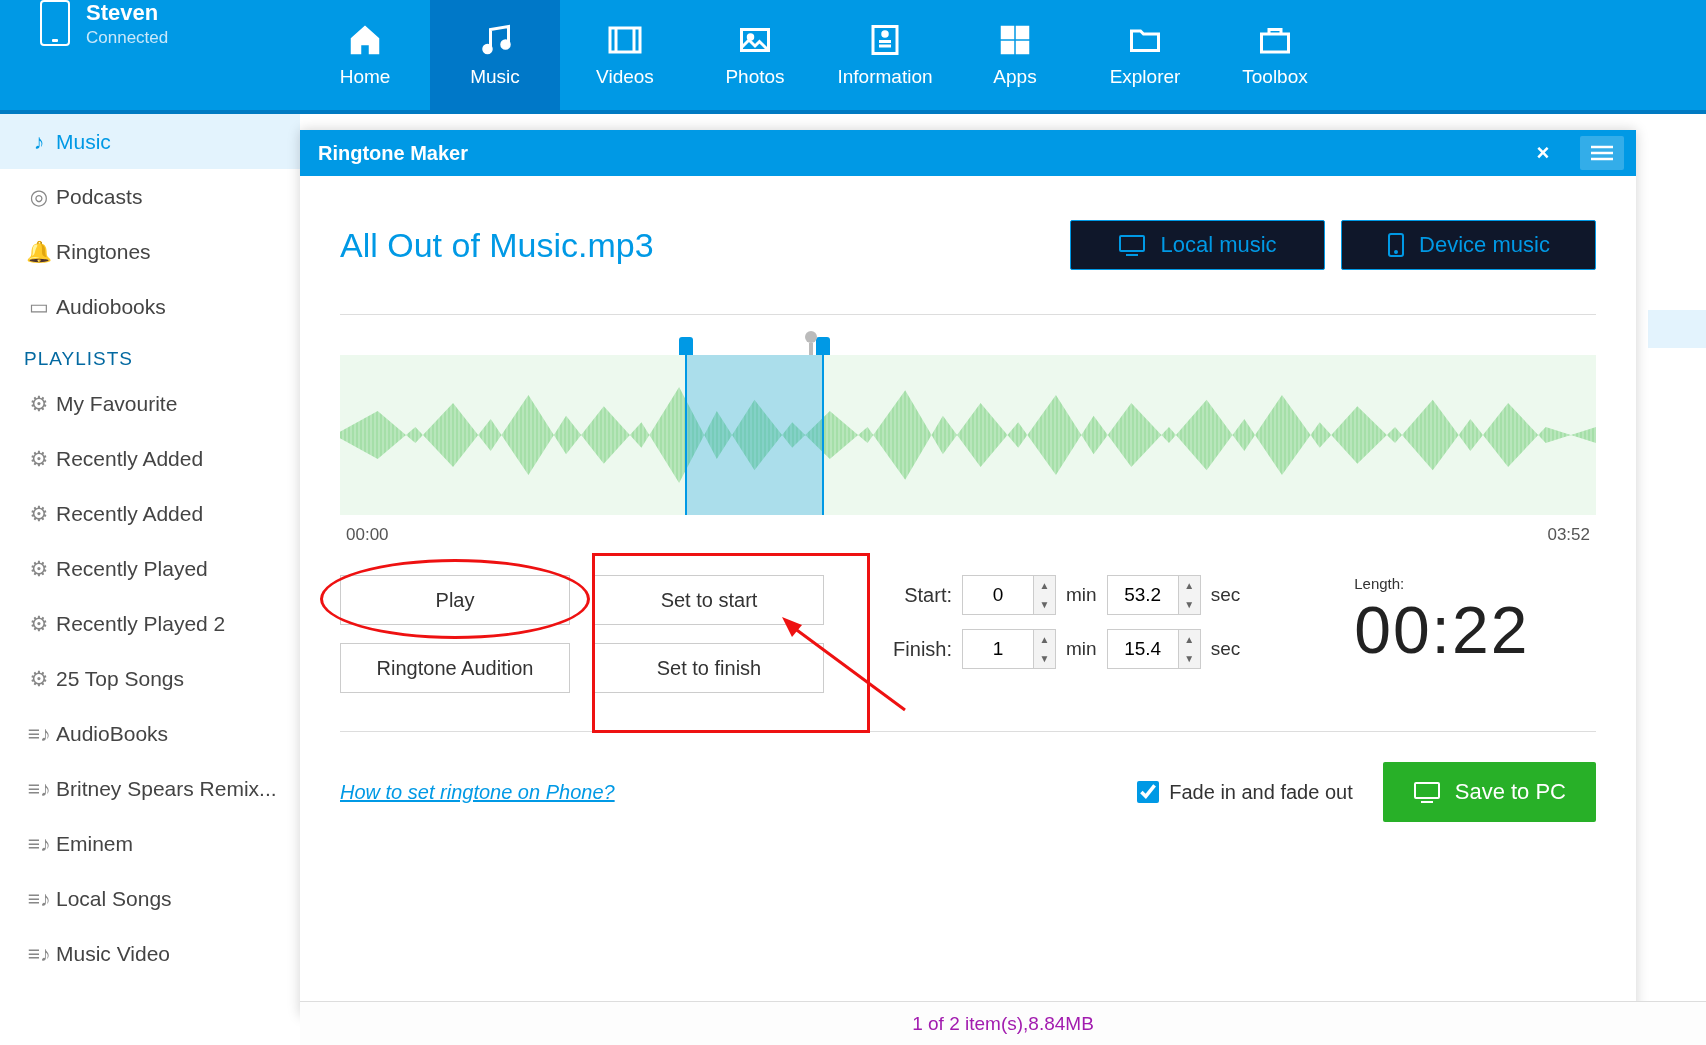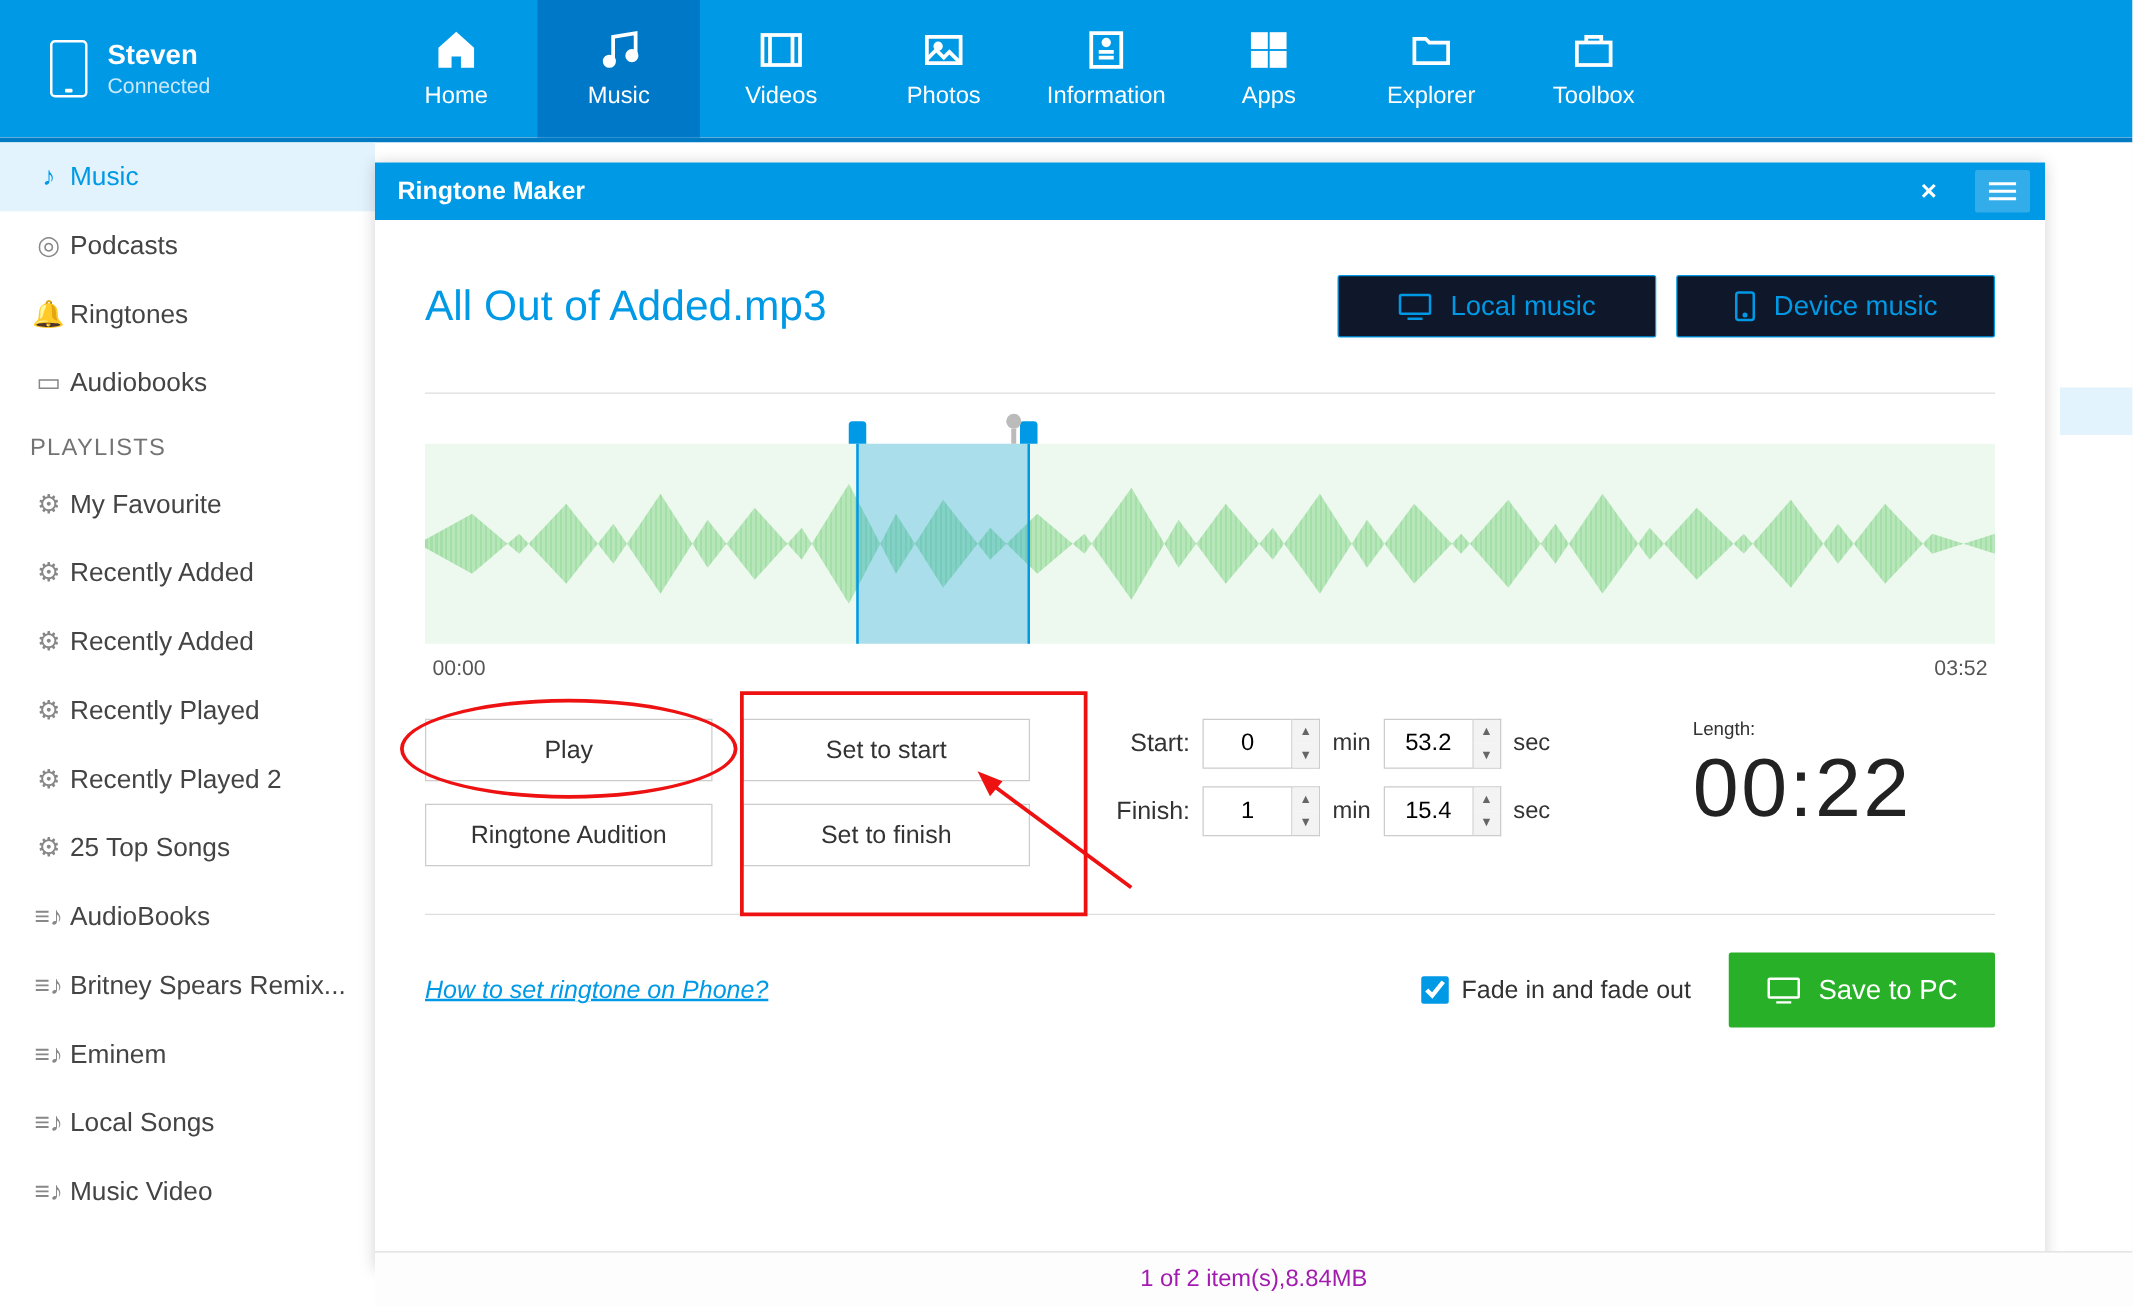--- a/index.html
+++ b/index.html
@@ -1,40 +1,40 @@
 <!DOCTYPE html>
 <html><head>
 <meta charset="utf-8">
 <style>
 * { margin:0; padding:0; box-sizing:border-box; font-family:"Segoe UI",Arial,sans-serif; }
 body { width:1706px; height:1045px; background:#f5f5f5; overflow:hidden; position:relative; }
 
 
 .header { height:110px; background:#0099e5; display:flex; align-items:stretch; }
-.device-box { width:300px; display:flex; align-items:center; padding-left:40px; gap:16px; }
+.device-box { width:300px; display:flex; padding-left:40px; gap:16px; }
 .device-box .phone-ic { width:30px; height:46px; border:2.5px solid #fff; border-radius:4px; position:relative; }
 .device-box .phone-ic:after { content:""; position:absolute; bottom:2px; left:50%; transform:translateX(-50%); width:6px; height:3px; background:#fff; border-radius:1px; }
 .dev-txt .name { color:#fff; font-size:22px; font-weight:600; }
 .dev-txt .status { color:#c9e8fa; font-size:17px; margin-top:2px; }
 
 .tabs { display:flex;text-align:center; }
 .tab { width:130px; display:flex; flex-direction:column; align-items:center; justify-content:center; gap:8px; color:#fff; cursor:pointer; font-size:19px; }
 .tab.active { background:#0078c8; }
 .tab-ic { width:36px; height:36px; display:flex; align-items:center; justify-content:center; }
 .tab-ic svg { width:36px; height:36px; fill:#fff; stroke:#fff; }
 
 .content { display:flex; height:calc(100% - 110px); background:#fff; border-top:4px solid #007ac2;}
 
 
 .sidebar { width:300px; background:#fff; overflow:hidden; }
 .side-item { height:55px; display:flex; align-items:center; padding-left:28px; gap:6px; font-size:21px; color:#444; cursor:pointer; }
 .side-item.active { background:#e3f3fd; color:#0099e5; }
 .side-item .sic { width:22px; height:22px; display:flex; align-items:center; justify-content:center; color:#888; }
 .side-item.active .sic { color:#0099e5; }
-.side-sect { padding:14px 0 6px 24px; font-size:19px; color:#737373; letter-spacing:1px; }
+.side-sect { padding:14px 0 6px 24px; font-size:19px; color:#0369a1; letter-spacing:1px; }
 
 
 .main { flex:1; position:relative; background:#fff; }
 
 .dialog {
   position:absolute; left:0; top:16px; width:1336px; height:886px;
   background:#fff; box-shadow:0 0 12px rgba(0,0,0,.18);
 }
 .dialog-title {
   height:46px; background:#0099e5; color:#fff; font-size:20px; font-weight:600;
@@ -268,21 +268,21 @@
           <svg width="22" height="16" viewBox="0 0 22 16" stroke-width="2.5">
               <line x1="0" y1="2" x2="22" y2="2"></line>
               <line x1="0" y1="8" x2="22" y2="8"></line>
               <line x1="0" y1="14" x2="22" y2="14"></line>
             </svg>
         </div>
       </div>
 
       <div class="dialog-body">
         <div class="file-row">
-          <div class="file-name">All Out of Added.mp3</div>
+          <div class="file-name">All Out of Music.mp3</div>
           <div class="src-btns">
             <button class="src-btn">
               <svg width="28" height="22" viewBox="0 0 28 22" stroke-width="2">
                   <rect x="2" y="2" width="24" height="15" rx="1"></rect>
                   <line x1="8" y1="21" x2="20" y2="21"></line>
                 </svg>
               <span>Local music</span>
             </button>
             <button class="src-btn">
               <svg width="18" height="26" viewBox="0 0 18 26" stroke-width="2">

